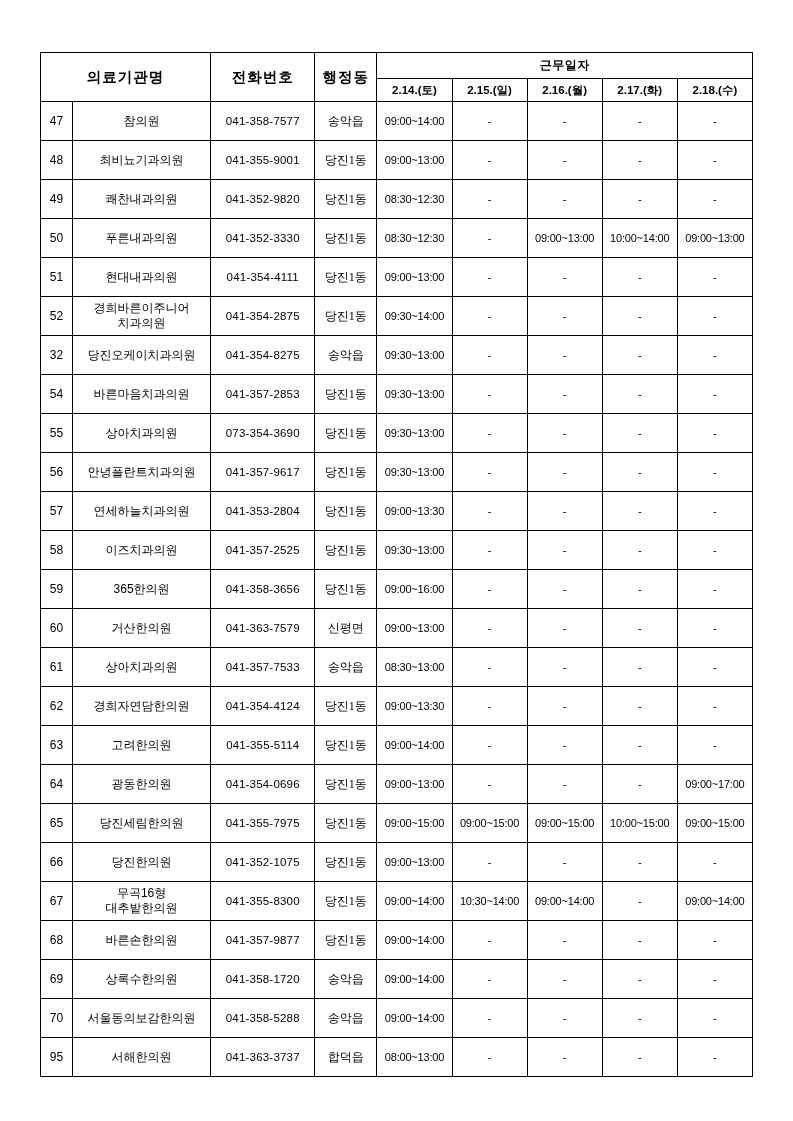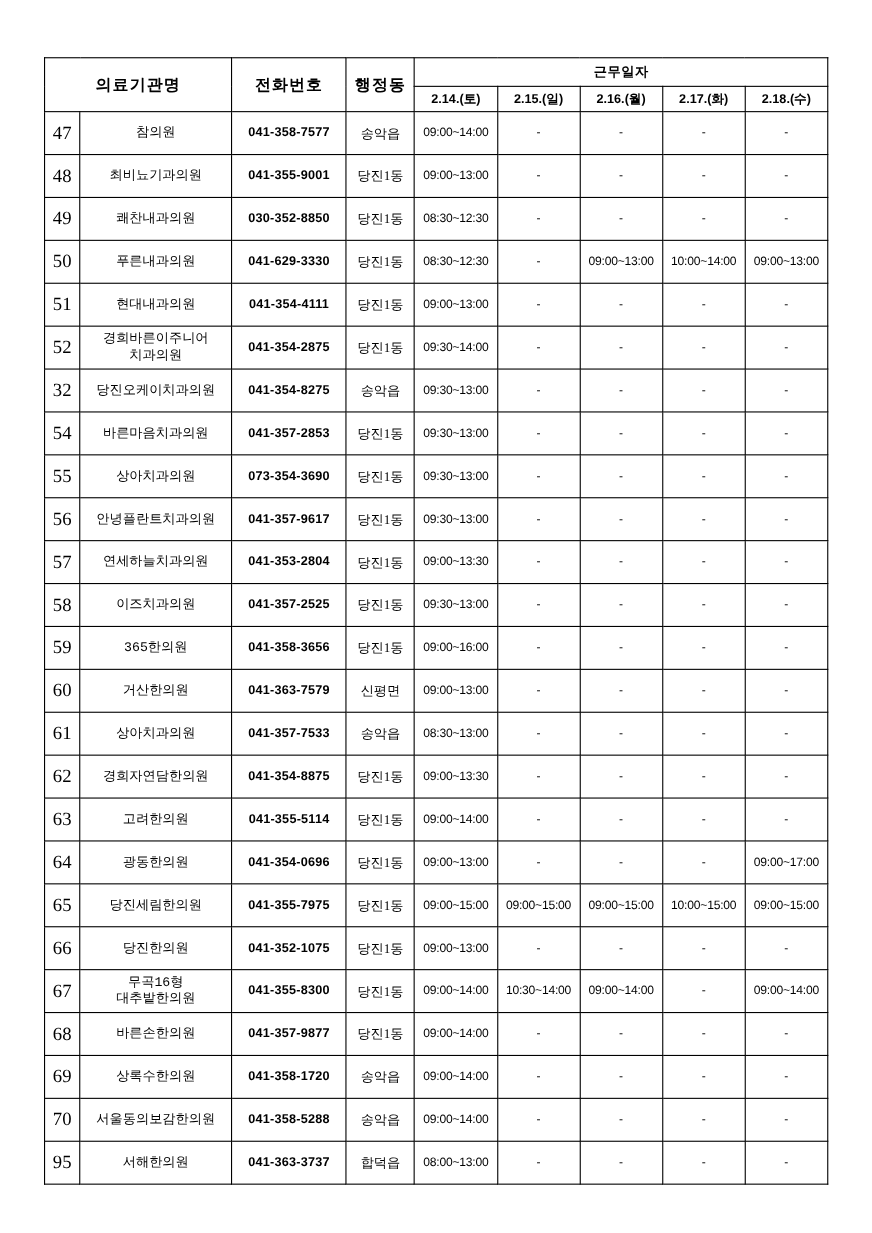--- a/index.html
+++ b/index.html
@@ -55,45 +55,43 @@
   }
   th.h-day {
     font-size: 11.5px;
     height: 22px;
   }
   tbody td {
     height: 38px;
     font-size: 11.5px;
   }
   td.idx {
-    font-size: 17px;
-    font-family: Liberation Serif, serif;
+    font-size: 12px;
   }
   td.name {
     font-size: 12px;
     line-height: 1.25;
     padding: 2px 2px;
   }
   td.tel {
     font-size: 11.5px;
     letter-spacing: 0.2px;
-    font-weight: bold;
   }
   td.dong {
     font-size: 12px;
     font-family: Liberation Serif, serif;
   }
   td.time {
     font-size: 11px;
     letter-spacing: -0.2px;
   }
   td.dash {
     font-size: 11px;
   }
-  .nm-line { display: block; font-family: Liberation Mono, monospace; }
+  .nm-line { display: block; }
 </style>
 </head>
 <body>
 
 <div class="page">
   <table class="schedule">
     <colgroup>
       <col class="c-idx">
       <col class="c-name">
       <col class="c-tel">
@@ -144,34 +142,34 @@
           <td class="dash">-</td>
           <td class="dash">-</td>
           <td class="dash">-</td>
           <td class="dash">-</td>
         </tr>
         <tr>
           <td class="idx">49</td>
           <td class="name">
             <span class="nm-line">쾌찬내과의원</span>
           </td>
-          <td class="tel">030-352-8850</td>
+          <td class="tel">041-352-9820</td>
           <td class="dong">당진1동</td>
           <td class="time">08:30~12:30</td>
           <td class="dash">-</td>
           <td class="dash">-</td>
           <td class="dash">-</td>
           <td class="dash">-</td>
         </tr>
         <tr>
           <td class="idx">50</td>
           <td class="name">
             <span class="nm-line">푸른내과의원</span>
           </td>
-          <td class="tel">041-629-3330</td>
+          <td class="tel">041-352-3330</td>
           <td class="dong">당진1동</td>
           <td class="time">08:30~12:30</td>
           <td class="dash">-</td>
           <td class="time">09:00~13:00</td>
           <td class="time">10:00~14:00</td>
           <td class="time">09:00~13:00</td>
         </tr>
         <tr>
           <td class="idx">51</td>
           <td class="name">
@@ -314,21 +312,21 @@
           <td class="dash">-</td>
           <td class="dash">-</td>
           <td class="dash">-</td>
           <td class="dash">-</td>
         </tr>
         <tr>
           <td class="idx">62</td>
           <td class="name">
             <span class="nm-line">경희자연담한의원</span>
           </td>
-          <td class="tel">041-354-8875</td>
+          <td class="tel">041-354-4124</td>
           <td class="dong">당진1동</td>
           <td class="time">09:00~13:30</td>
           <td class="dash">-</td>
           <td class="dash">-</td>
           <td class="dash">-</td>
           <td class="dash">-</td>
         </tr>
         <tr>
           <td class="idx">63</td>
           <td class="name">

